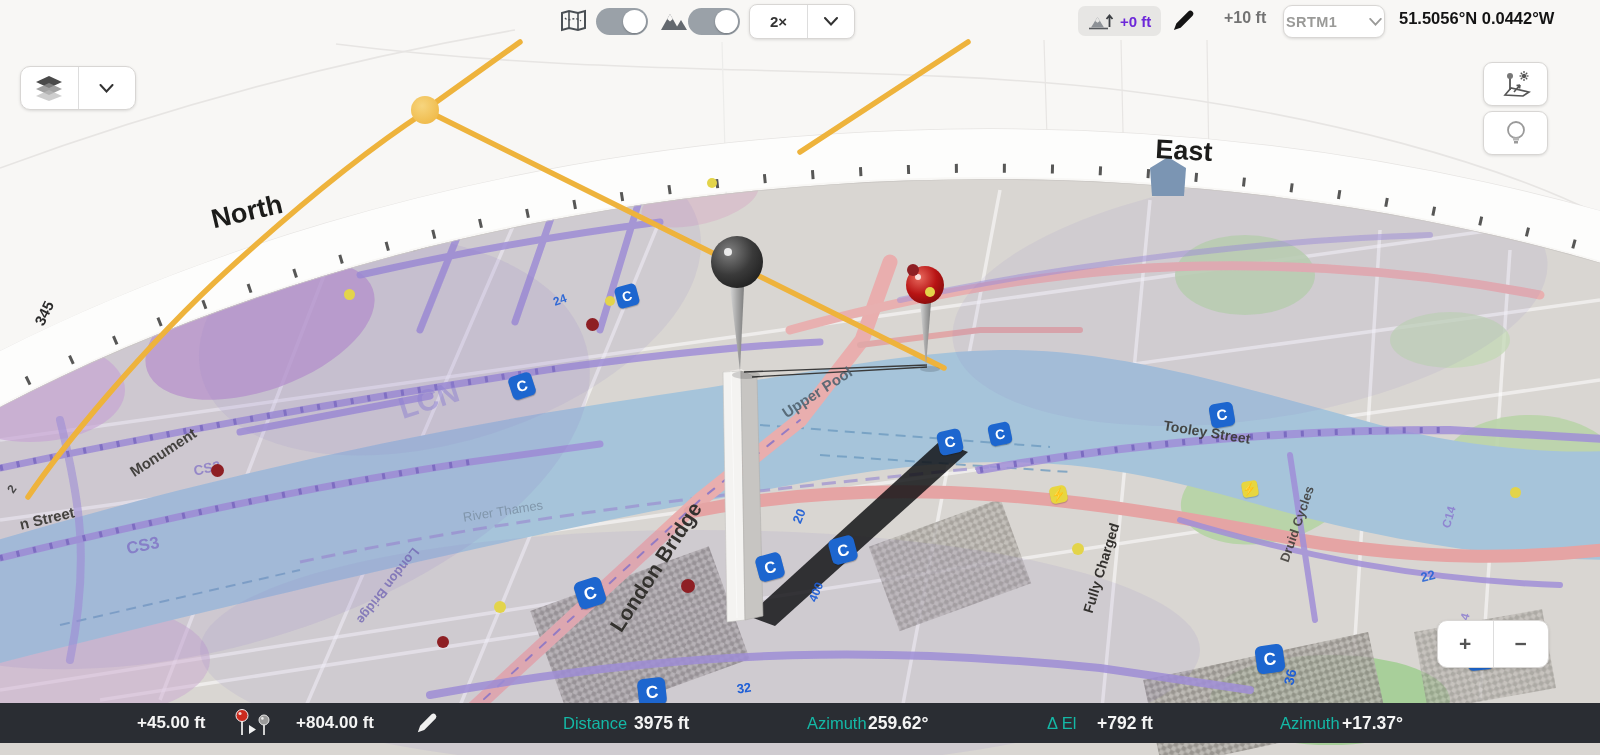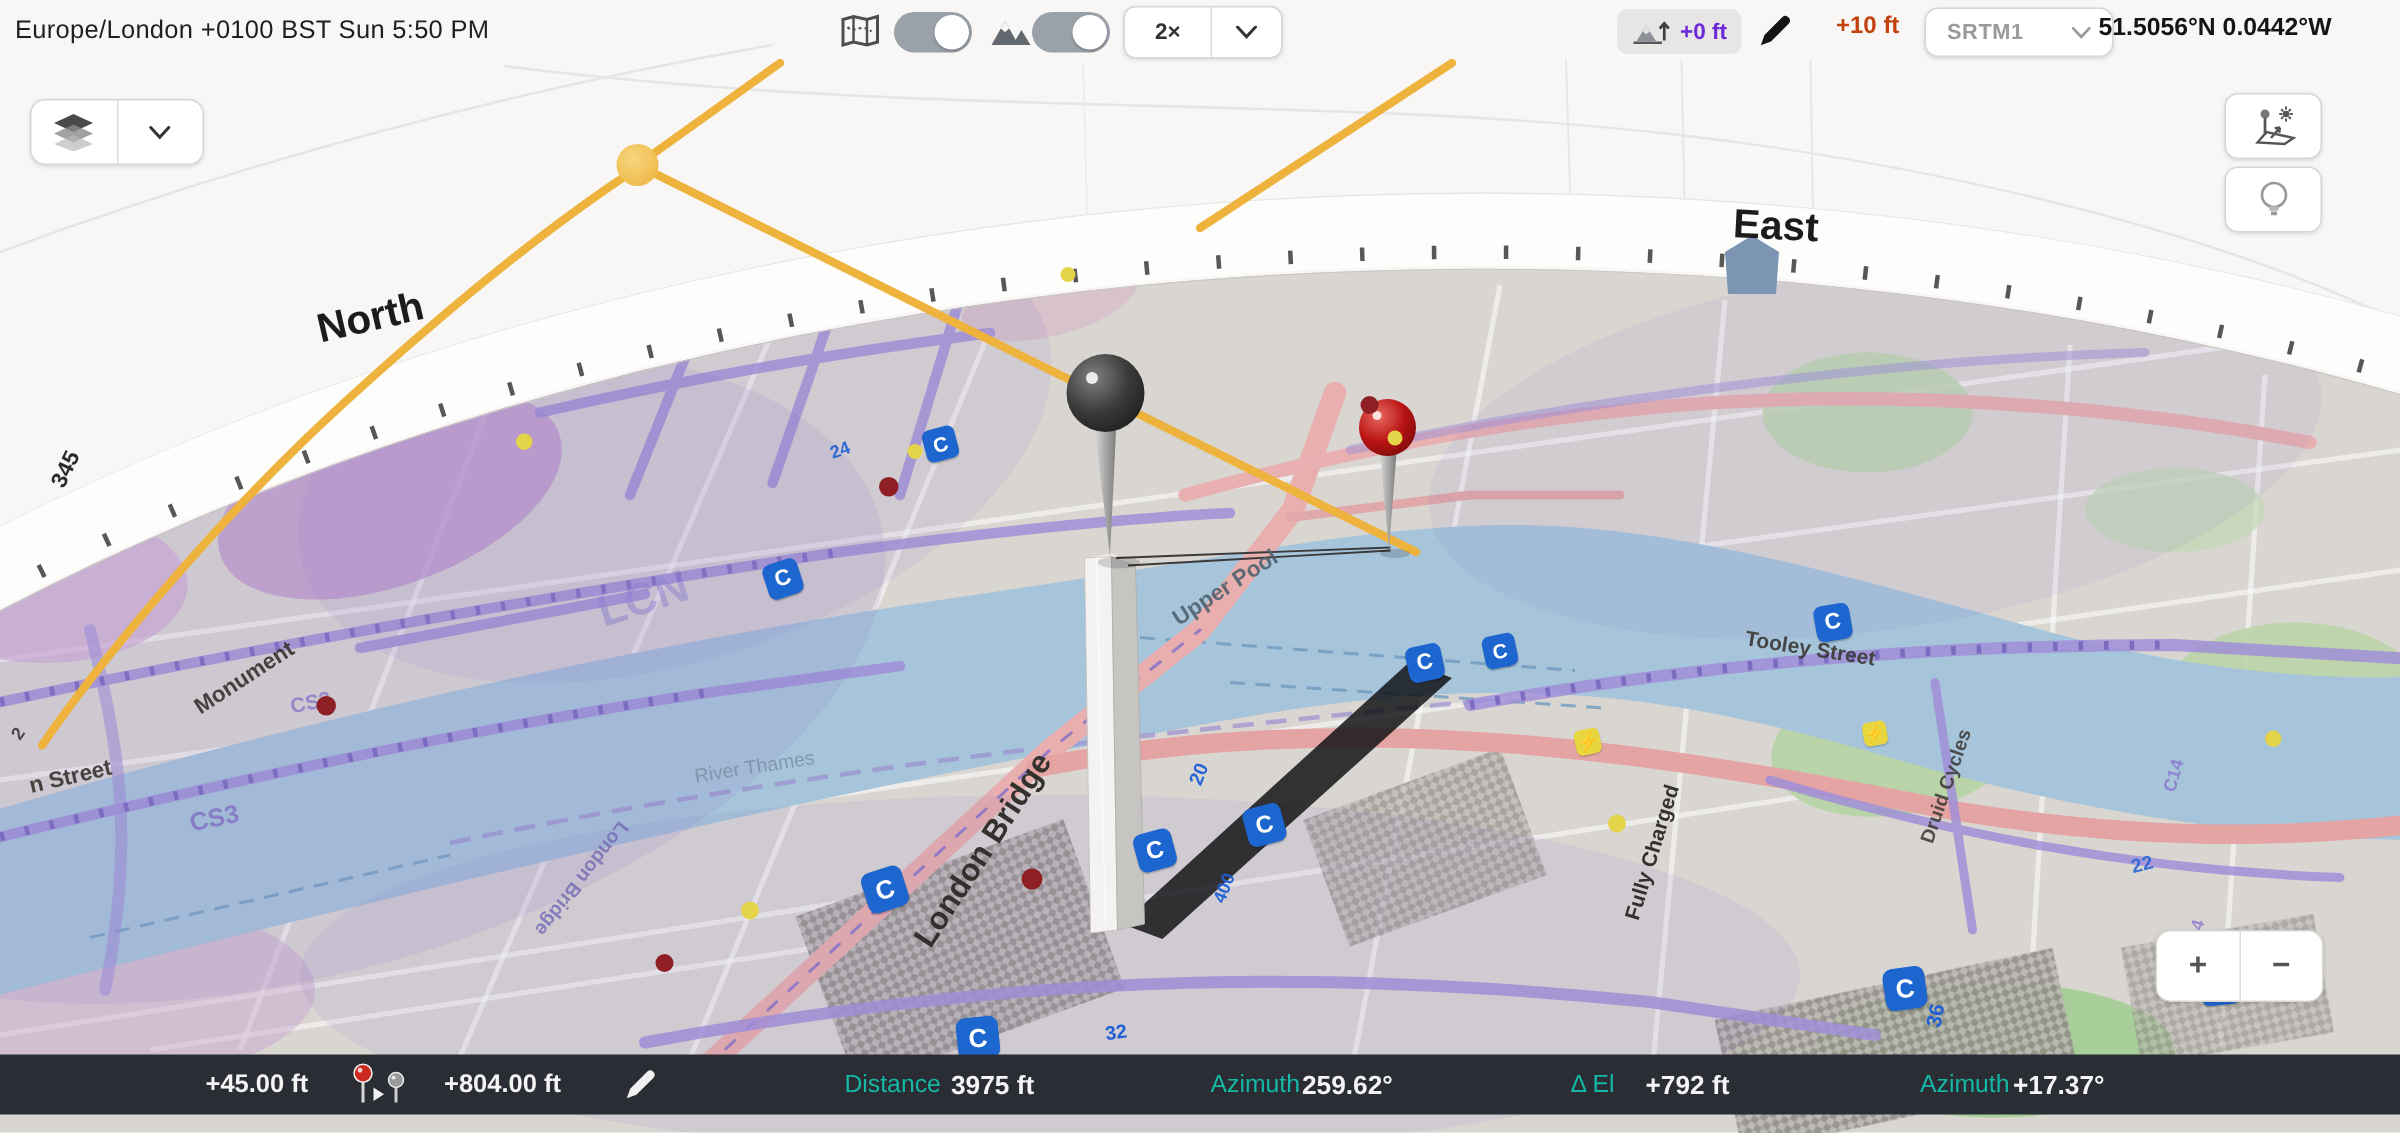--- a/index.html
+++ b/index.html
@@ -19,22 +19,22 @@
   .toggle{position:absolute;width:52px;height:27px;border-radius:14px;background:#9aa1a8;cursor:pointer;}
   .toggle .knob{position:absolute;right:2px;top:2px;width:23px;height:23px;border-radius:50%;background:#fff;box-shadow:0 1px 2px rgba(0,0,0,.25);}
   .ctl{background:#fff;border:1px solid #d8d6d4;border-radius:8px;box-shadow:0 1px 3px rgba(0,0,0,.12);display:flex;align-items:center;}
   .seg-divider{width:1px;align-self:stretch;background:#ddd;}
   .exag-box{position:absolute;left:749px;top:4px;height:33px;width:104px;}
   .exag-val{flex:1;text-align:center;font-size:15px;font-weight:600;color:#333;cursor:pointer;}
   .exag-chev{width:46px;display:flex;align-items:center;justify-content:center;cursor:pointer;}
   .pill{position:absolute;left:1078px;top:6px;height:30px;background:#e7e6e4;border-radius:7px;
     display:flex;align-items:center;padding:0 10px;gap:6px;cursor:pointer;}
   .pill span{font-size:15px;color:#6d28d9;font-weight:600;}
-  .obs-h{position:absolute;left:1224px;top:9px;font-size:16px;font-weight:600;color:#c2410c;}
-  .dem-box{position:absolute;left:1283px;top:5px;width:96px;height:31px;border-radius:9px;justify-content:space-between;padding:0 14px;cursor:pointer;}
+  .obs-h{position:absolute;left:1224px;top:9px;font-size:16px;font-weight:600;color:#737373;}
+  .dem-box{position:absolute;left:1283px;top:5px;width:96px;height:31px;border-radius:9px;justify-content:space-between;padding:0 2px;cursor:pointer;}
   .dem-box span{font-size:14.5px;color:#9a9a98;font-weight:600;letter-spacing:.4px;}
   .coords{position:absolute;left:1399px;top:9px;font-size:16.5px;font-weight:600;color:#141414;}
   .icon-btn{cursor:pointer;display:flex;align-items:center;justify-content:center;}
   
   .layers-ctl{position:absolute;left:20px;top:66px;width:114px;height:42px;border-radius:10px;z-index:5;}
   .layers-ctl .half{flex:1;display:flex;align-items:center;justify-content:center;cursor:pointer;height:100%;}
   .right-tool{position:absolute;left:1483px;width:63px;height:42px;border-radius:9px;justify-content:center;z-index:5;cursor:pointer;}
   .zoom-ctl{position:absolute;left:1437px;top:620px;width:110px;height:46px;border-radius:10px;z-index:5;}
   .zoom-ctl .half{flex:1;display:flex;align-items:center;justify-content:center;font-size:21px;color:#555;cursor:pointer;height:100%;font-weight:600;}
   
@@ -276,21 +276,20 @@
       <div class="dot" style="left: 343.5px; top: 288.5px; width: 11px; height: 11px; background: rgb(227, 212, 74);"></div>
       <div class="dot" style="left: 605px; top: 296px; width: 10px; height: 10px; background: rgb(227, 212, 74);"></div>
       <div class="dot" style="left: 707px; top: 178px; width: 10px; height: 10px; background: rgb(227, 212, 74);"></div>
       <div class="dot" style="left: 925px; top: 287px; width: 10px; height: 10px; background: rgb(227, 212, 74);"></div>
       <div class="dot" style="left: 494px; top: 601px; width: 12px; height: 12px; background: rgb(227, 212, 74);"></div>
       <div class="dot" style="left: 1072px; top: 543px; width: 12px; height: 12px; background: rgb(227, 212, 74);"></div>
       <div class="dot" style="left: 1509.5px; top: 486.5px; width: 11px; height: 11px; background: rgb(227, 212, 74);"></div>
     </div>
 
 <div class="topbar">
-  <div class="tz">Europe/London +0100 BST Sun 5:50 PM</div>
 
   <svg style="position:absolute;left:560px;top:9px" width="27" height="24" viewBox="0 0 27 24">
     <path d="M2 4 L9 2 L18 4 L25 2 V19 L18 21 L9 19 L2 21 Z" fill="none" stroke="#4a4f54" stroke-width="2"></path>
     <path d="M9 2.5 V19 M18 4 V20.5" stroke="#4a4f54" stroke-width="1.6"></path>
     <path d="M5 9 C 9 14 14 6 21 12" stroke="#4a4f54" stroke-width="1.4" fill="none" stroke-dasharray="2 2"></path>
   </svg>
   <div class="toggle" style="left:596px;top:8px">
         <div class="knob"></div>
       </div>
 

